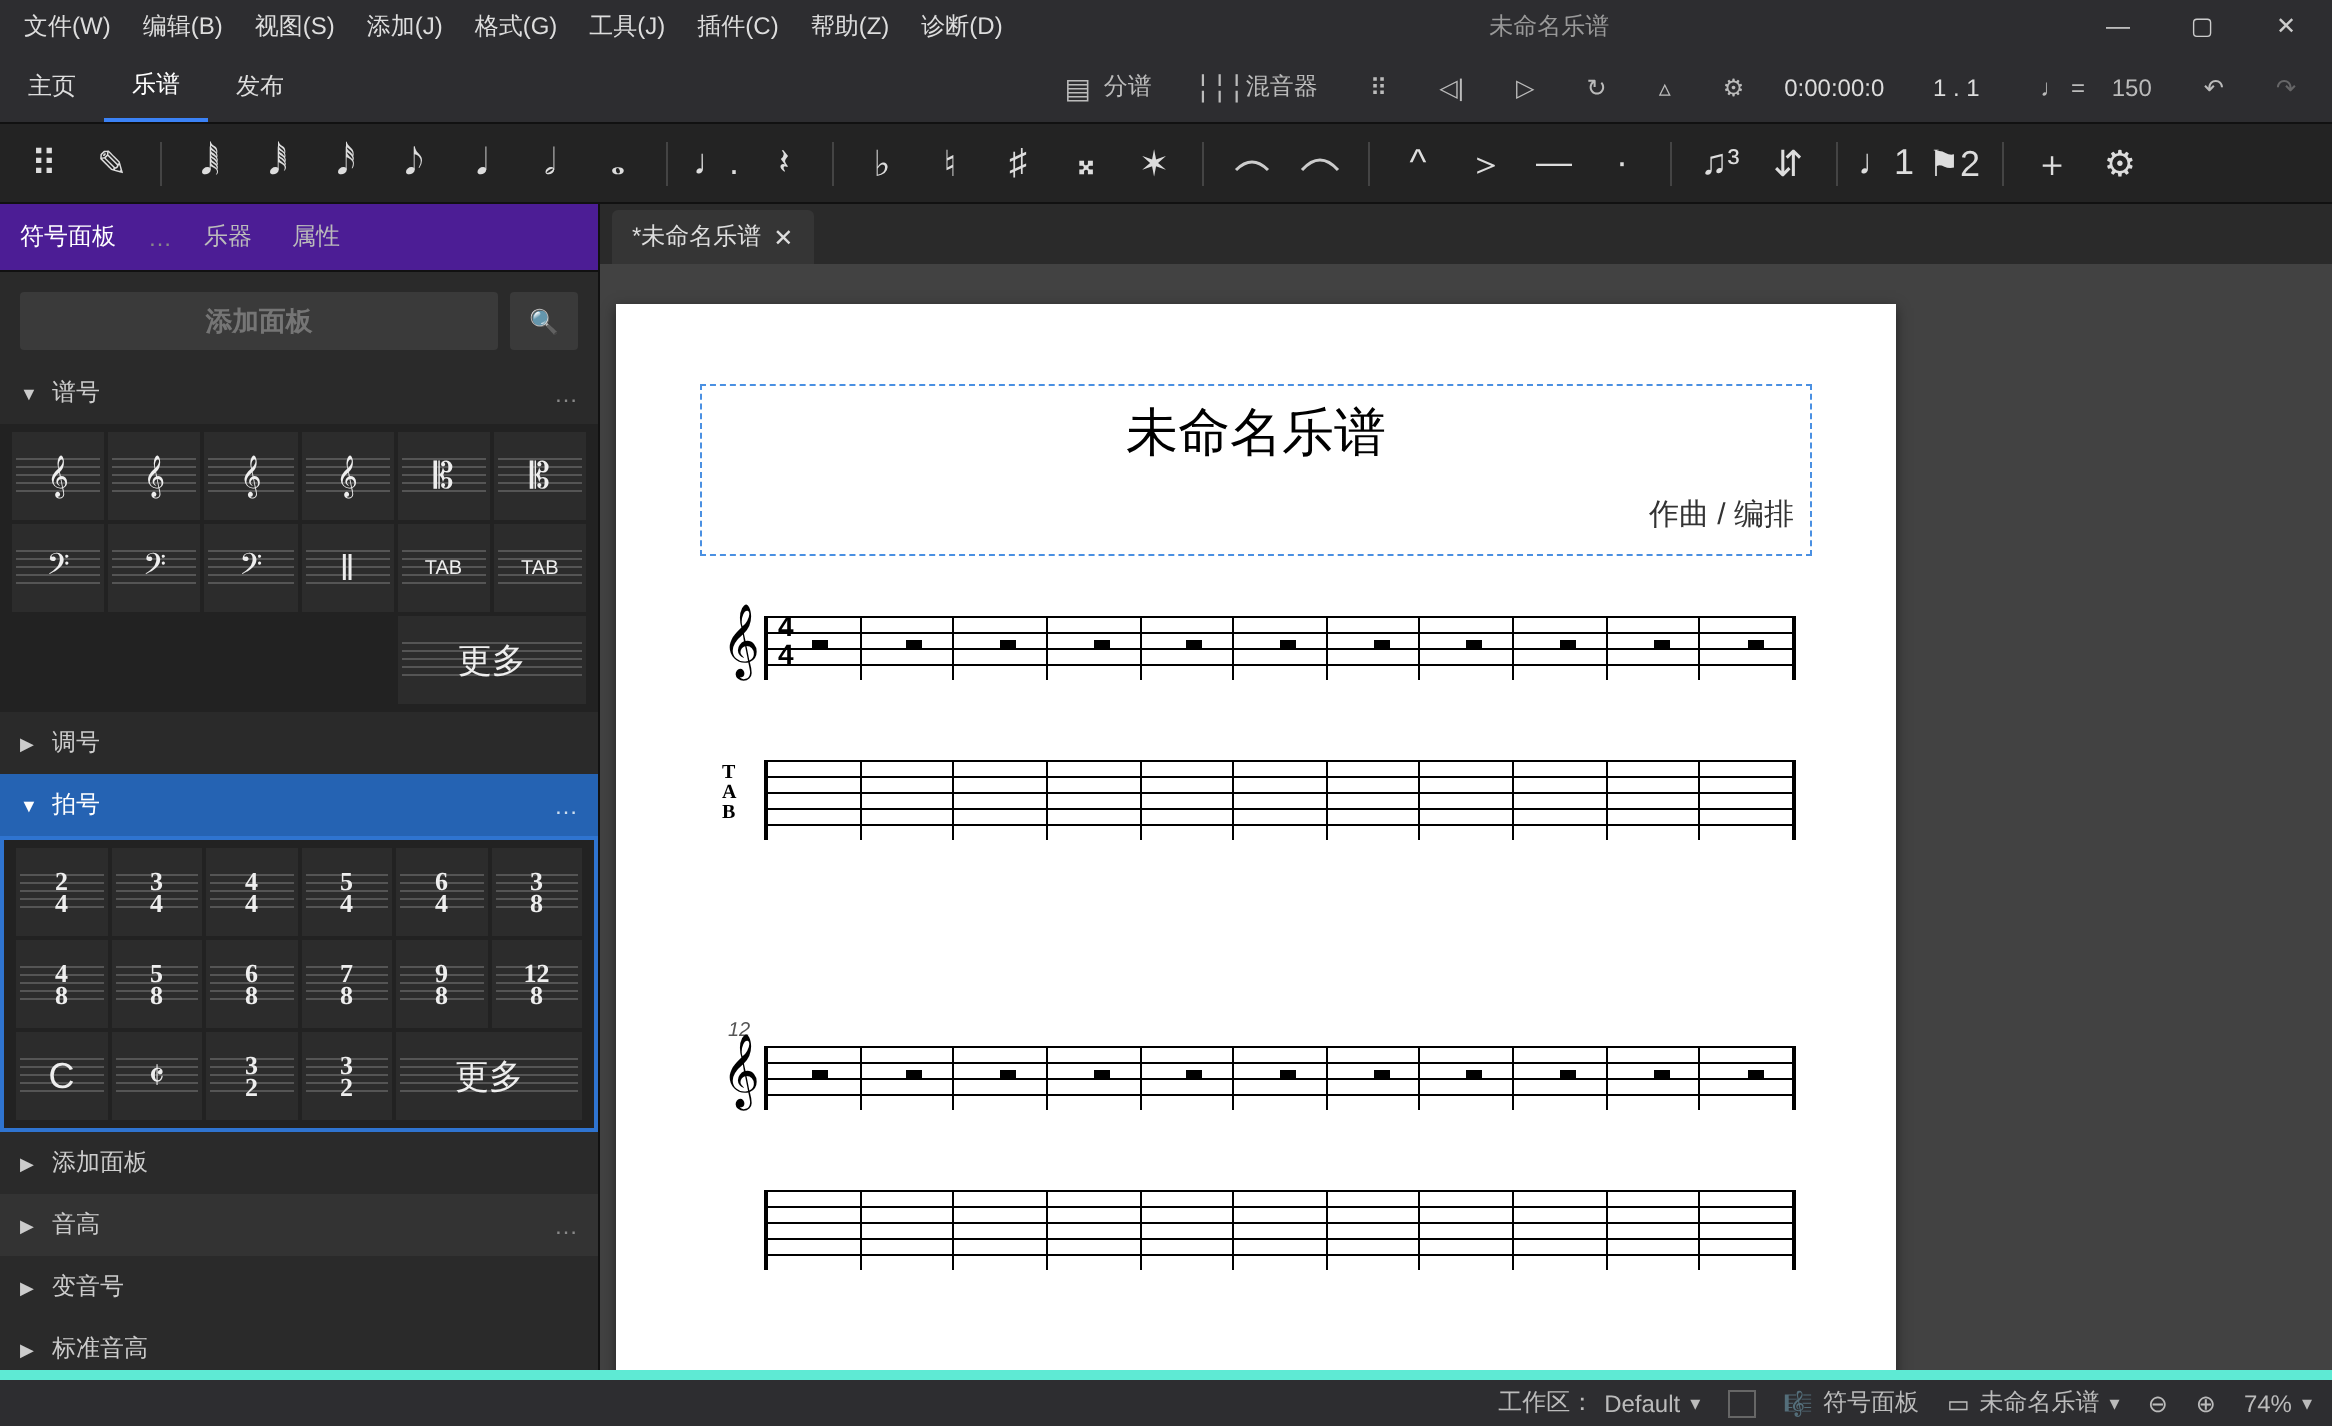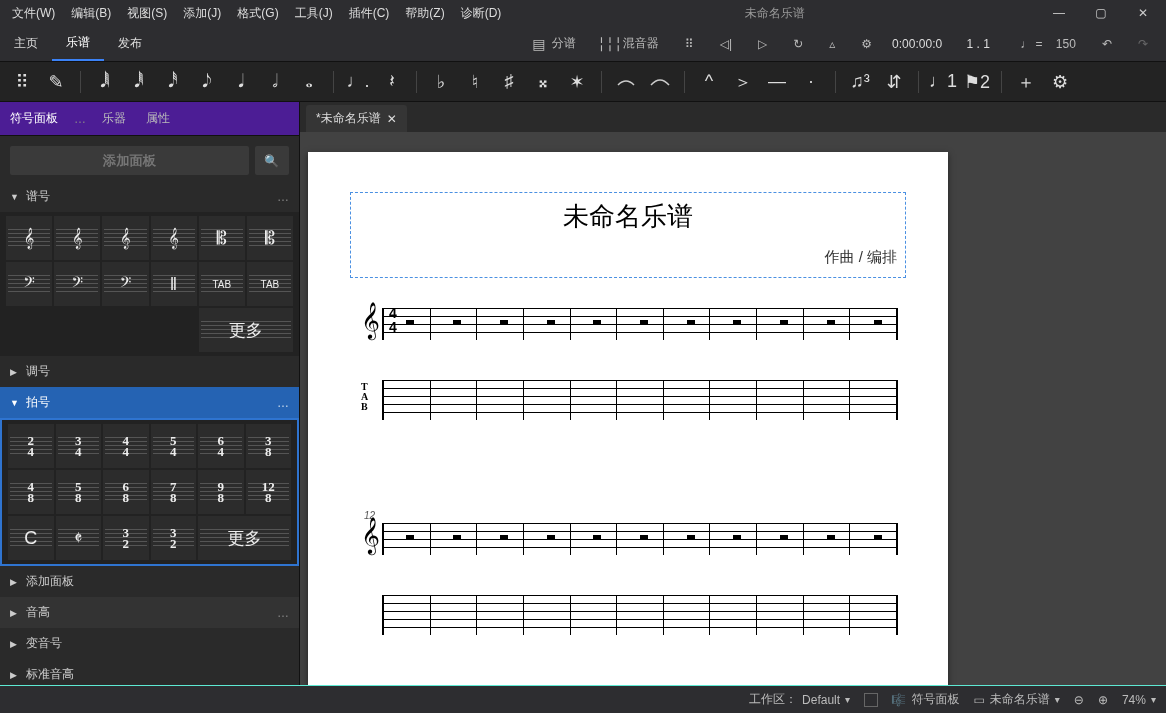--- a/index.html
+++ b/index.html
@@ -51,21 +51,21 @@
 .staff { margin-top:30px; }
 .staff-lines { height:32px; background:repeating-linear-gradient(to bottom,#000,#000 1px,transparent 1px,transparent 8px); position:relative; border-left:1px solid #000; border-right:1px solid #000;}
 .tab-lines { height:40px; background:repeating-linear-gradient(to bottom,#000,#000 1px,transparent 1px,transparent 8px); position:relative; border-left:1px solid #000; border-right:1px solid #000;}
 .barlines { position:absolute; inset:0; display:flex; justify-content:space-between;}
 .barlines div{ width:1px; background:#000;}
 .clef { position:absolute; left:-22px; top:-6px; font-size:32px; font-family:serif;}
 .timesig {position:absolute; left:6px; top:-2px; font-family:serif; font-weight:bold; font-size:14px; line-height:14px; text-align:center;}
 .tab-label {position:absolute; left:-22px; top:2px; font-family:serif; font-size:10px; font-weight:bold; line-height:10px;}
 .measure-rest {position:absolute; top:12px; width:8px; height:4px; background:#000;}
 .mnum {font-style:italic; font-size:10px; color:#555; margin-bottom:2px; padding-left:6px;}
-.statusbar { height:28px; background:#2d2d30; border-top:1px solid #5eead4; display:flex; align-items:center; padding:0 10px; gap:14px; color:#bbb;}
+.statusbar { height:28px; background:#2d2d30; border-top:5px solid #5eead4; display:flex; align-items:center; padding:0 10px; gap:14px; color:#bbb;}
 .status-right { margin-left:auto; display:flex; align-items:center; gap:14px;}
 .status-btn { display:flex; align-items:center; gap:5px; cursor:pointer;}
 .tick { font-size:10px;}
 </style>
 </head>
 <body>
 
 <div class="titlebar">
   <div style="display:flex;">
     <div class="menu-item">文件(W)</div>

